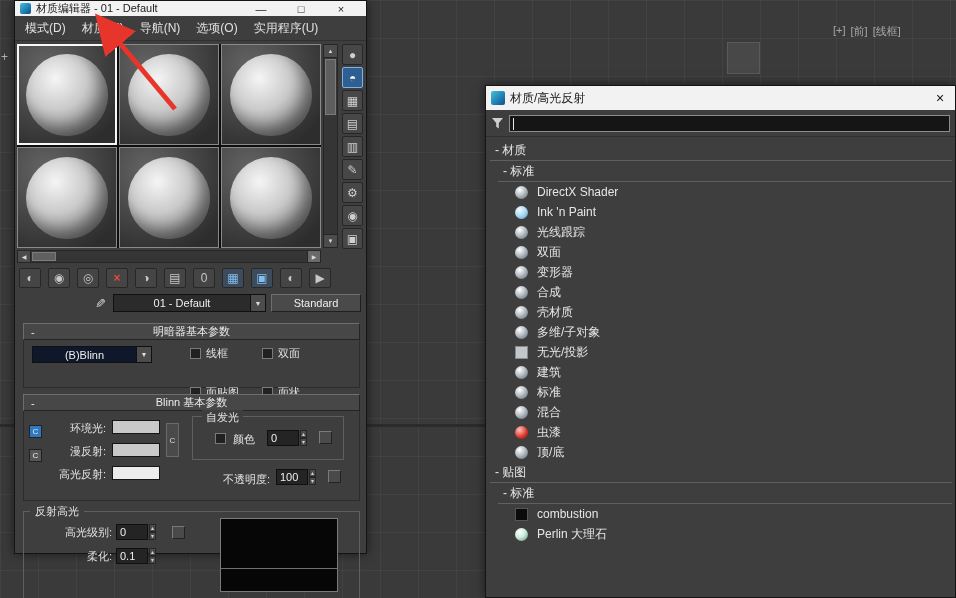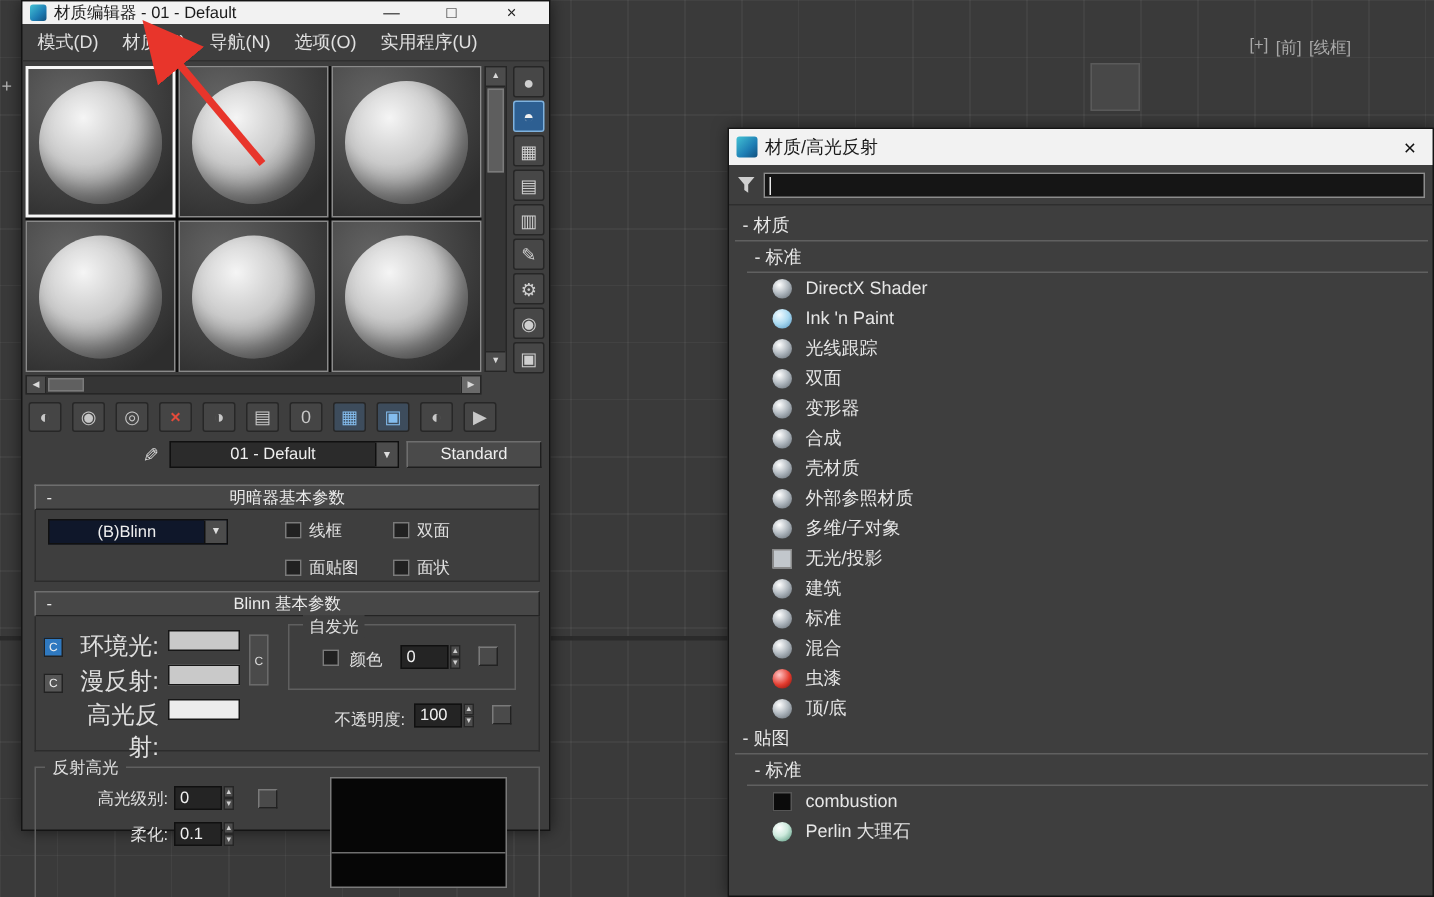--- a/index.html
+++ b/index.html
@@ -71,29 +71,29 @@
 
   .rollouts { position: absolute; left: 8px; top: 322px; width: 337px; }
   .rollout { margin-bottom: 6px; }
   .rollout-header { height: 17px; background: #474747; border: 1px solid; border-color: #6e6e6e #242424 #242424 #6e6e6e; color: #ebebeb; font-size: 11px; display: flex; align-items: center; justify-content: center; position: relative; }
   .rollout-collapse { position: absolute; left: 7px; }
   .rollout-body { border: 1px solid #2c2c2c; border-top: none; position: relative; background: #3e3e3e; }
 
   .body-shader { height: 48px; }
   .shader-combo { position: absolute; left: 8px; top: 6px; width: 120px; height: 17px; }
   .shader-combo .combo-inner { width: 100%; height: 100%; background: #0f172a; border: 1px solid #101010; display: flex; }
-  .checks { position: absolute; left: 166px; top: 6px; display: grid; grid-template-columns: 72px 72px; row-gap: 10px; }
+  .checks { position: absolute; left: 166px; top: 6px; display: grid; grid-template-columns: 72px 72px; row-gap: 24px; }
   .check { display: flex; align-items: center; gap: 5px; font-size: 11px; color: #e0e0e0; }
   .checkbox { width: 11px; height: 11px; background: #212121; border: 1px solid #7a7a7a; flex: 0 0 auto; }
 
   .body-blinn { height: 90px; }
   .lock-sm { position: absolute; width: 13px; height: 13px; font-size: 8px; color: #f0f0f0; display: flex; align-items: center; justify-content: center; border: 1px solid #222; }
   .lock-blue { left: 5px; top: 14px; background: #2f79c0; }
   .lock-gray { left: 5px; top: 38px; background: #565656; }
-  .clr-label { position: absolute; left: 20px; width: 62px; font-size: 16px; color: #e0e0e0; text-align: right; }
+  .clr-label { position: absolute; left: 20px; width: 62px; font-size: 11px; color: #e0e0e0; text-align: right; }
   .swatch { position: absolute; left: 88px; width: 48px; height: 14px; border: 1px solid #161616; }
   .sw-ambient, .sw-diffuse { background: #c9c9c9; }
   .sw-specular { background: #ececec; }
   .lock-right { position: absolute; left: 142px; top: 12px; width: 13px; height: 34px; background: #4a4a4a; border: 1px solid #6a6a6a; font-size: 8px; color: #ddd; display: flex; align-items: center; justify-content: center; }
   .selfillum { position: absolute; left: 168px; top: 5px; width: 152px; height: 44px; border: 1px solid #5f5f5f; }
   .selfillum-legend { position: absolute; left: 9px; top: -7px; background: #3e3e3e; padding: 0 4px; font-size: 11px; color: #e0e0e0; }
   .si-check { position: absolute; left: 22px; top: 16px; }
   .si-label { position: absolute; left: 40px; top: 15px; font-size: 11px; color: #e0e0e0; }
   .si-field { position: absolute; left: 74px; top: 13px; }
   .si-map { position: absolute; left: 126px; top: 14px; }
@@ -451,24 +451,20 @@
         <div class="item">
           <span class="item-icon" data-icon="sphere-gray"></span>
           <span class="item-label">合成</span>
         </div>
 
         <div class="item">
           <span class="item-icon" data-icon="sphere-gray"></span>
           <span class="item-label">壳材质</span>
         </div>
 
-        <div class="item">
-          <span class="item-icon" data-icon="sphere-gray"></span>
-          <span class="item-label">外部参照材质</span>
-        </div>
 
         <div class="item">
           <span class="item-icon" data-icon="sphere-gray"></span>
           <span class="item-label">多维/子对象</span>
         </div>
 
         <div class="item">
           <span class="item-icon" data-icon="square-gray"></span>
           <span class="item-label">无光/投影</span>
         </div>

